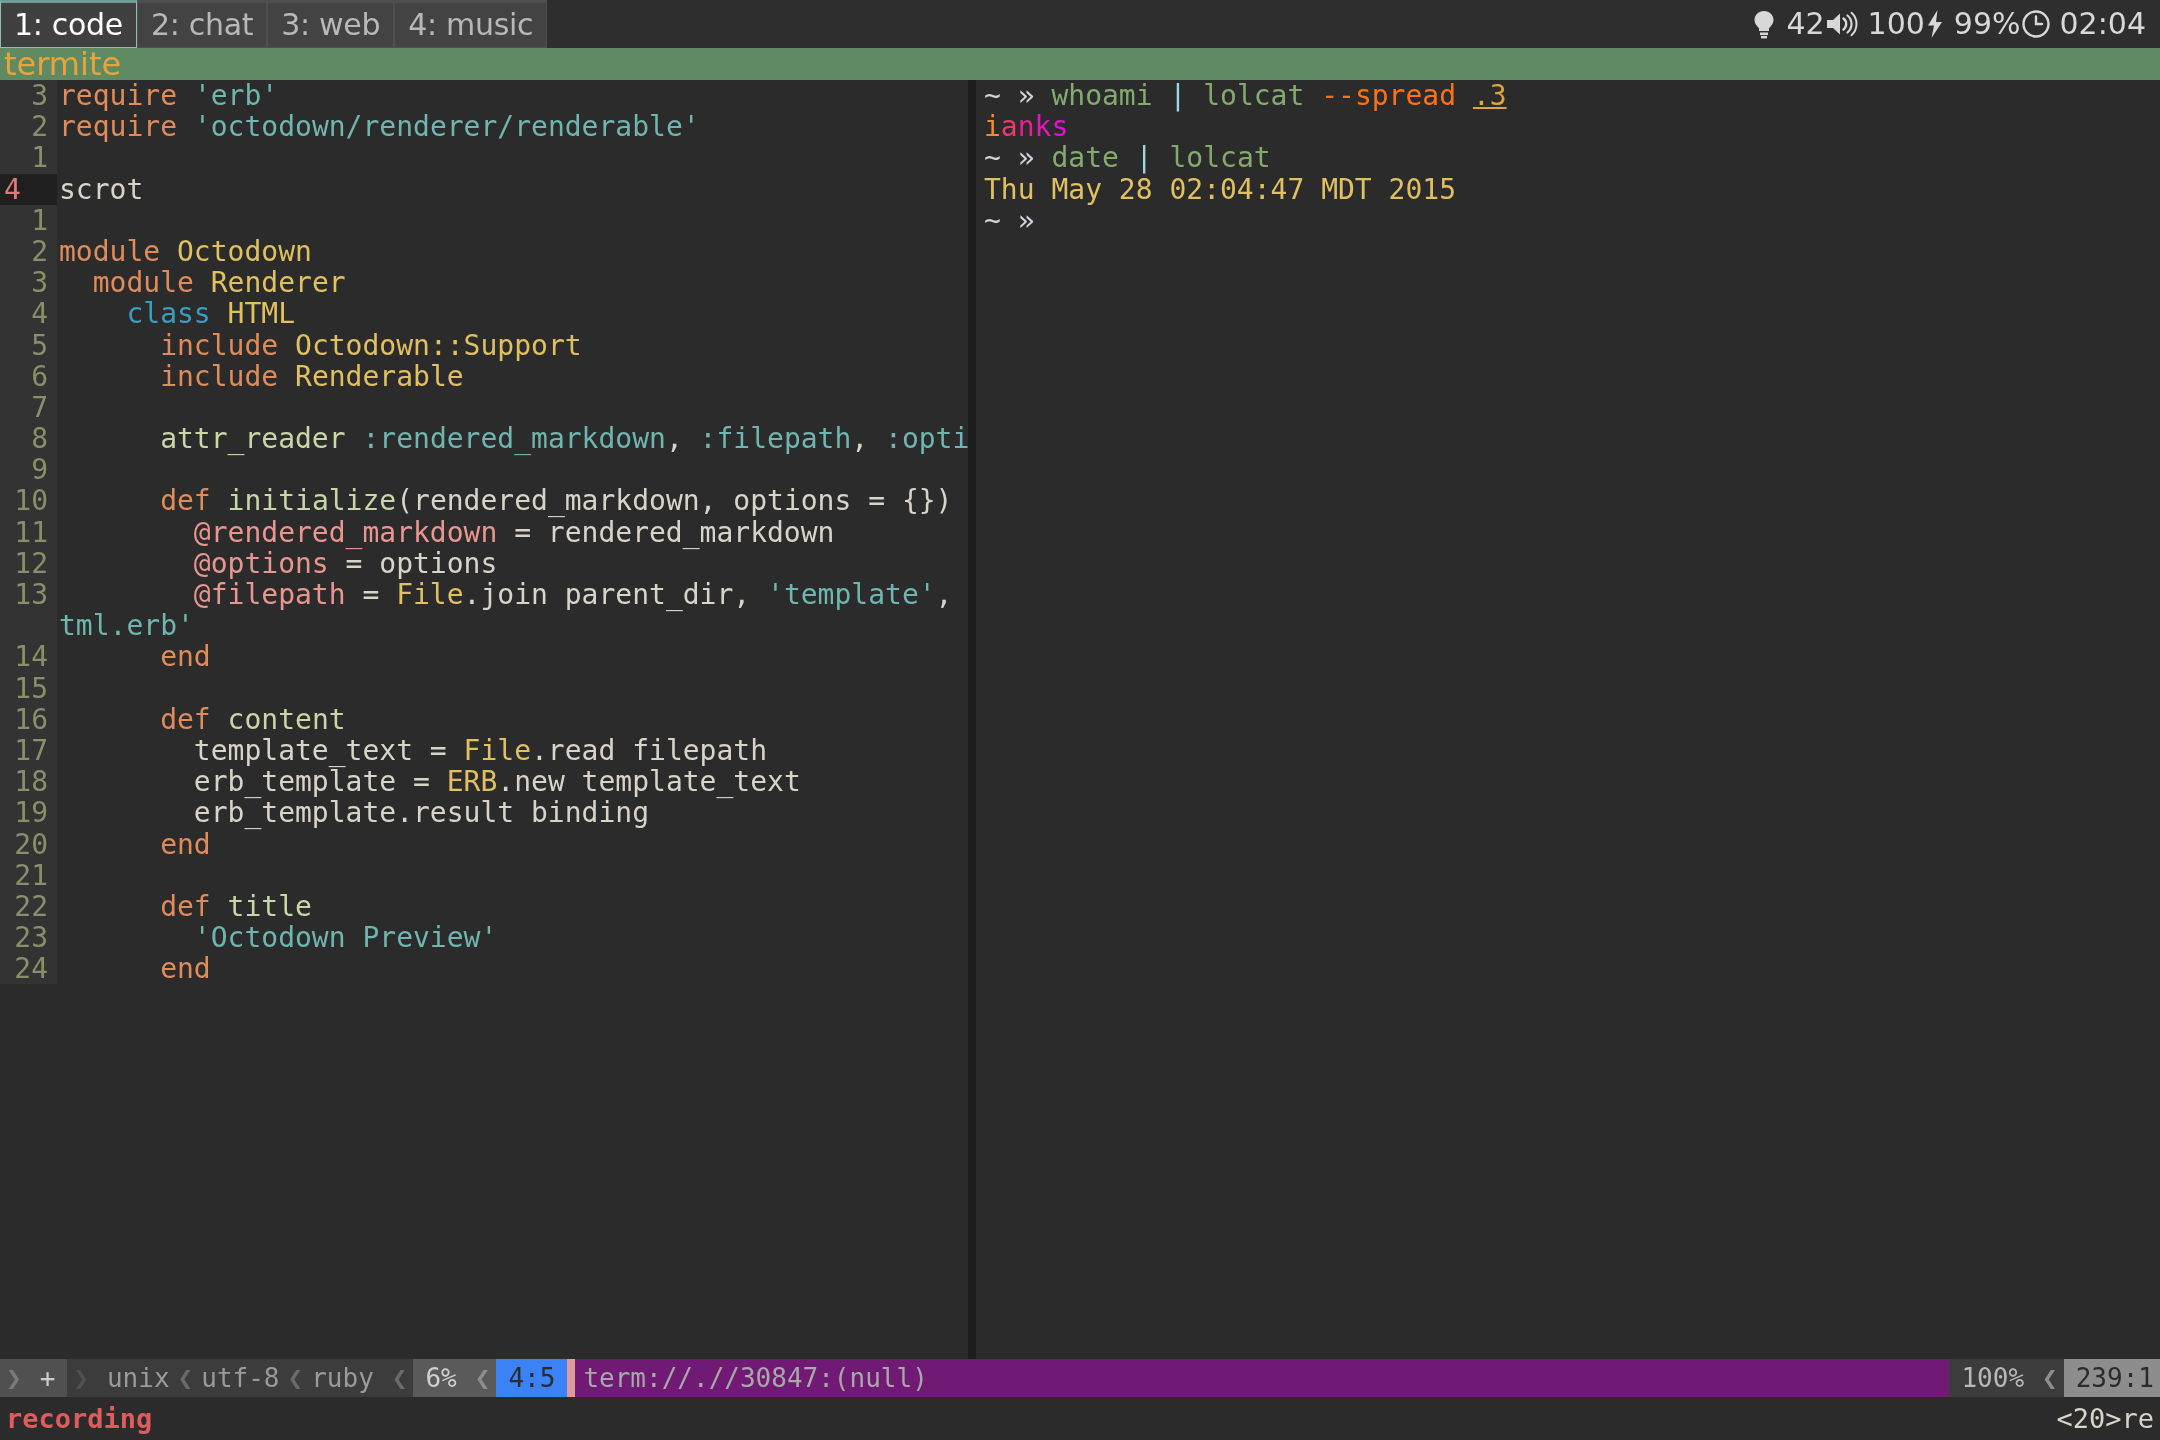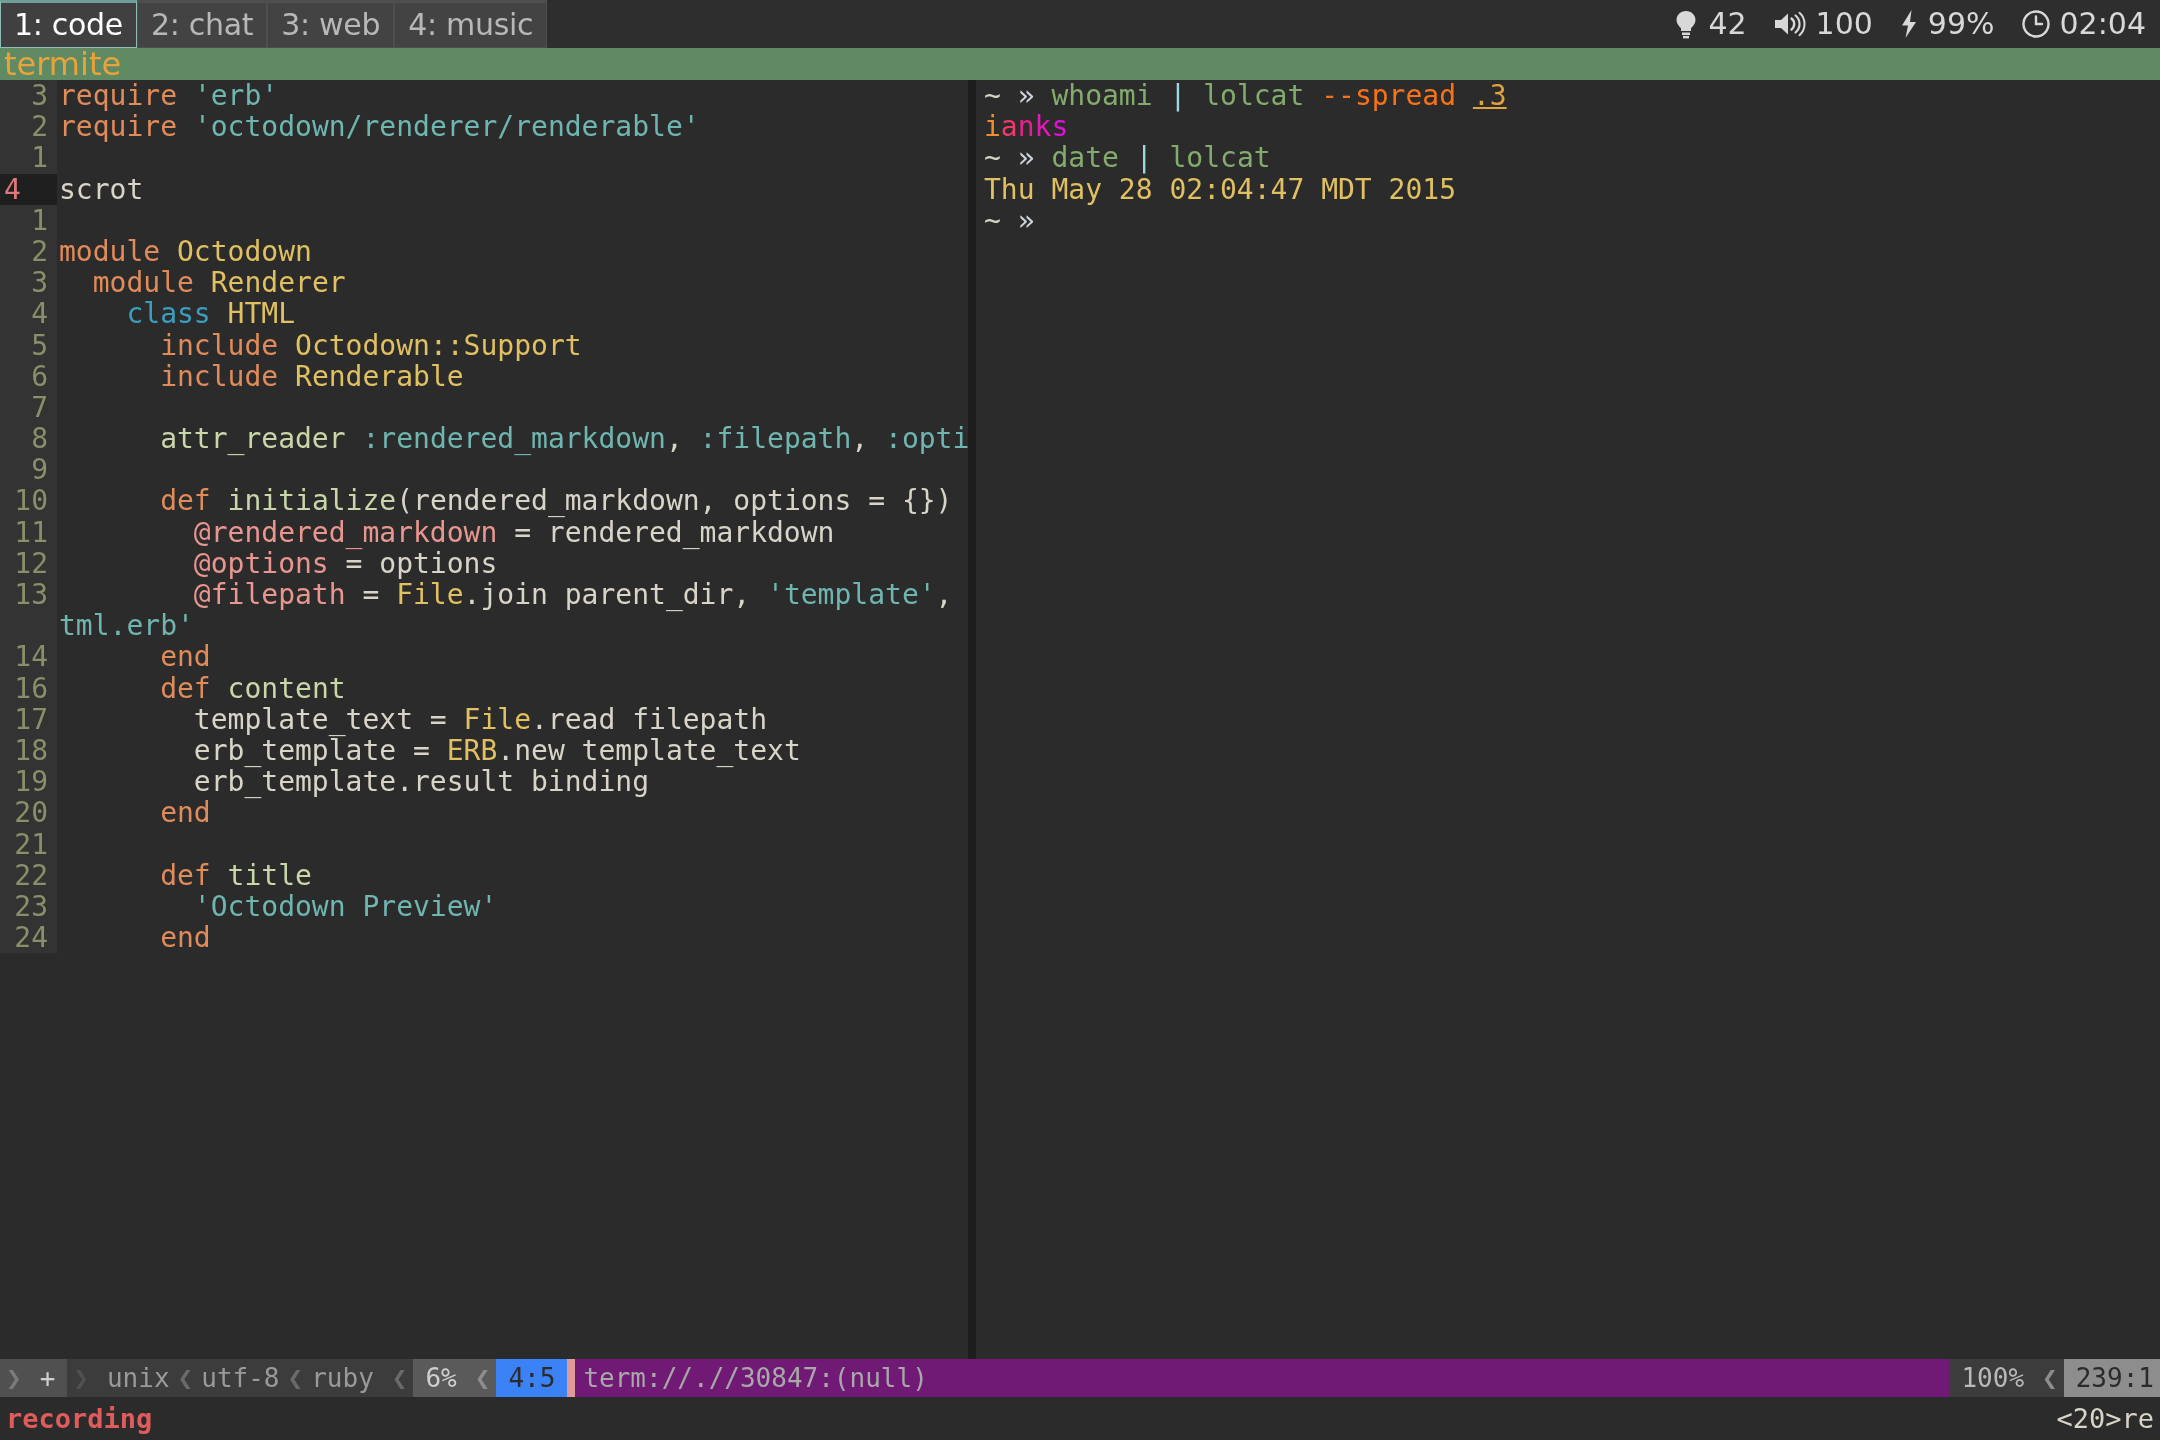--- a/index.html
+++ b/index.html
@@ -35,21 +35,20 @@
   }
   .ws.focused {
     background: #404040;
     color: #ffffff;
     border-color: #8dbdb6;
     border-top: 3px solid #6f9e99;
   }
   #tray {
     margin-left: auto;
     display: flex; align-items: center;
-    gap: 26px;
     padding-right: 14px;
     color: #d8d8d8;
     font-family: "DejaVu Sans", sans-serif;
     font-size: 30px;
   }
   .tray-item { display: flex; align-items: center; gap: 9px; line-height: 1; }
   .tray-item svg { display: block; }
 
   
   #titlebar {
@@ -236,20 +235,21 @@
         <div class="vline"><span class="gut">6</span><span class="vtxt"><span class="pl">      </span><span class="kw">include</span><span class="pl"> </span><span class="const">Renderable</span></span></div>
         <div class="vline"><span class="gut">7</span><span class="vtxt"></span></div>
         <div class="vline"><span class="gut">8</span><span class="vtxt"><span class="pl">      </span><span class="fn">attr_reader</span><span class="pl"> </span><span class="sym">:rendered_markdown</span><span class="pl">, </span><span class="sym">:filepath</span><span class="pl">, </span><span class="sym">:options</span></span></div>
         <div class="vline"><span class="gut">9</span><span class="vtxt"></span></div>
         <div class="vline"><span class="gut">10</span><span class="vtxt"><span class="pl">      </span><span class="kw">def</span><span class="pl"> </span><span class="fn">initialize</span><span class="pl">(rendered_markdown, options = {})</span></span></div>
         <div class="vline"><span class="gut">11</span><span class="vtxt"><span class="pl">        </span><span class="ivar">@rendered_markdown</span><span class="pl"> = rendered_markdown</span></span></div>
         <div class="vline"><span class="gut">12</span><span class="vtxt"><span class="pl">        </span><span class="ivar">@options</span><span class="pl"> = options</span></span></div>
         <div class="vline"><span class="gut">13</span><span class="vtxt"><span class="pl">        </span><span class="ivar">@filepath</span><span class="pl"> = </span><span class="const">File</span><span class="pl">.join parent_dir, </span><span class="str">'template'</span><span class="pl">, </span></span></div>
         <div class="vline wrapped"><span class="gut"></span><span class="vtxt"><span class="str">tml.erb'</span></span></div>
         <div class="vline"><span class="gut">14</span><span class="vtxt"><span class="pl">      </span><span class="kw">end</span></span></div>
+        <div class="vline"><span class="gut">15</span><span class="vtxt"></span></div>
         <div class="vline"><span class="gut">16</span><span class="vtxt"><span class="pl">      </span><span class="kw">def</span><span class="pl"> </span><span class="fn">content</span></span></div>
         <div class="vline"><span class="gut">17</span><span class="vtxt"><span class="pl">        </span><span class="pl">template_text = </span><span class="const">File</span><span class="pl">.read filepath</span></span></div>
         <div class="vline"><span class="gut">18</span><span class="vtxt"><span class="pl">        </span><span class="pl">erb_template = </span><span class="const">ERB</span><span class="pl">.new template_text</span></span></div>
         <div class="vline"><span class="gut">19</span><span class="vtxt"><span class="pl">        </span><span class="pl">erb_template.result binding</span></span></div>
         <div class="vline"><span class="gut">20</span><span class="vtxt"><span class="pl">      </span><span class="kw">end</span></span></div>
         <div class="vline"><span class="gut">21</span><span class="vtxt"></span></div>
         <div class="vline"><span class="gut">22</span><span class="vtxt"><span class="pl">      </span><span class="kw">def</span><span class="pl"> </span><span class="fn">title</span></span></div>
         <div class="vline"><span class="gut">23</span><span class="vtxt"><span class="pl">        </span><span class="str">'Octodown Preview'</span></span></div>
         <div class="vline"><span class="gut">24</span><span class="vtxt"><span class="pl">      </span><span class="kw">end</span></span></div>
       </div>

